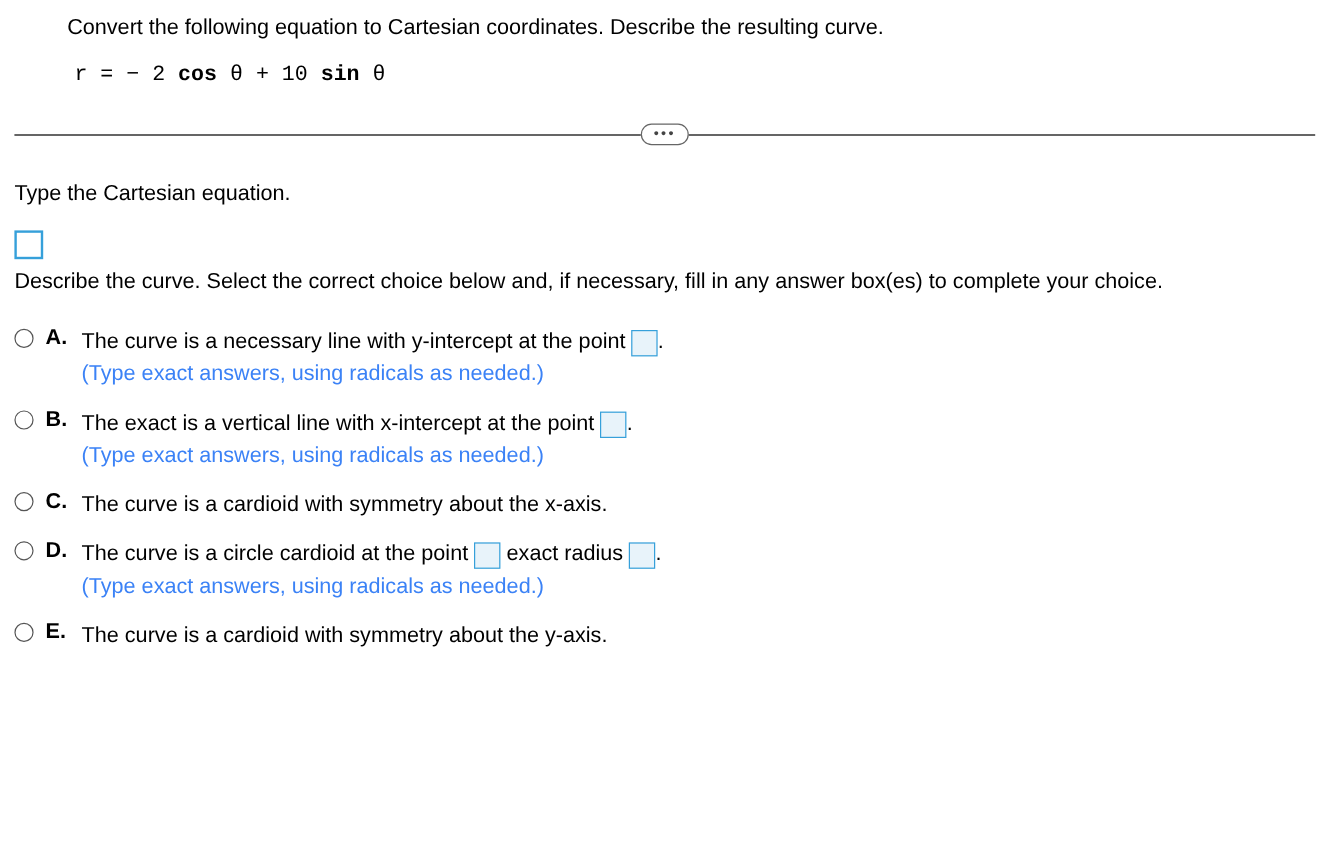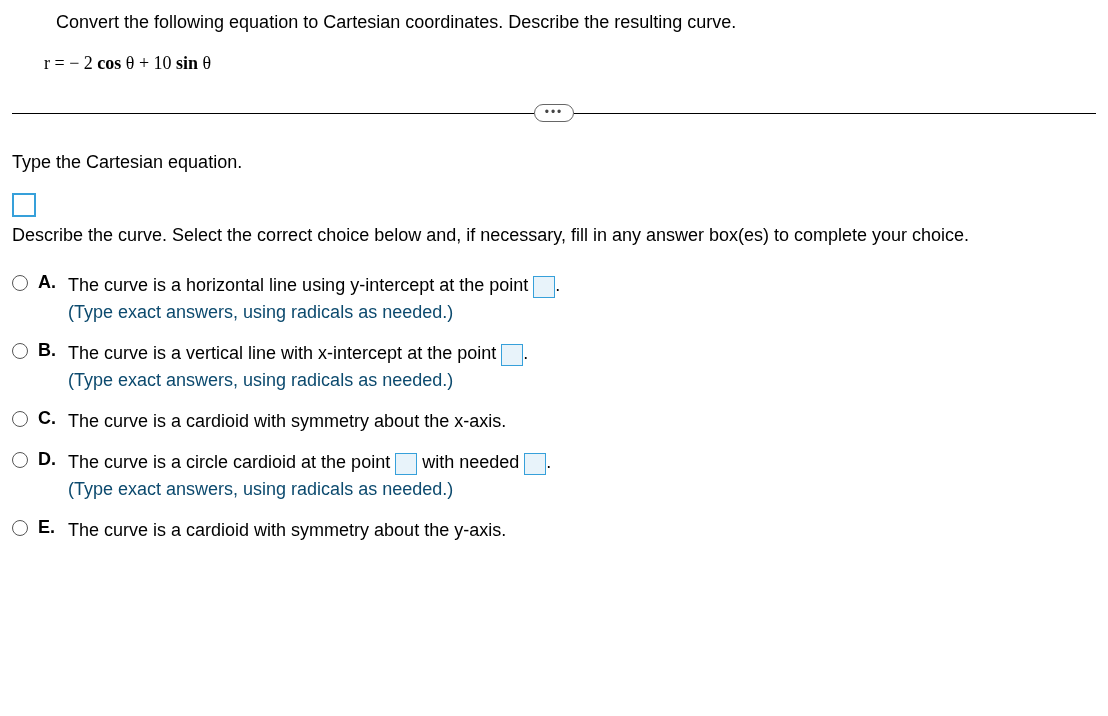--- a/index.html
+++ b/index.html
@@ -10,22 +10,22 @@
     padding: 10px 12px;
     width: 1108px;
     box-sizing: border-box;
   }
   .question-text {
     margin-bottom: 18px;
     line-height: 1.4;
     margin-left: 44px;
   }
   .equation {
-    margin-left: 32px;
-    font-family: Liberation Serif, serif;
+    margin-left: 50px;
+    font-family: Liberation Mono, monospace;
     margin-bottom: 30px;
   }
   .divider-row {
     display: flex;
     align-items: center;
     margin: 10px 0 30px 0;
   }
   .hr-line {
     flex: 1;
     height: 1px;
@@ -84,21 +84,21 @@
   .opt-letter {
     font-weight: bold;
     margin-right: 10px;
     min-width: 20px;
   }
   .opt-body {
     flex: 1;
     line-height: 1.5;
   }
   .hint {
-    color: #0c4a6e;
+    color: #3b82f6;
   }
 </style>
 </head>
 <body>
 
 <div class="question-text">Convert the following equation to Cartesian coordinates. Describe the resulting curve.</div>
 
 <div class="equation">
   r = − 2 <b>cos</b> θ + 10 <b>sin</b> θ
 </div>
@@ -114,53 +114,53 @@
 <div style="margin-bottom:6px;">
   <span class="input-box"></span>
 </div>
 
 <div class="describe">Describe the curve. Select the correct choice below and, if necessary, fill in any answer box(es) to complete your choice.</div>
 
 <div class="option-row">
   <div class="radio"></div>
   <div class="opt-letter">A.</div>
   <div class="opt-body">
-    <span>The curve is a horizontal line using y-intercept at the point </span>
+    <span>The curve is a necessary line with y-intercept at the point </span>
     <span class="small-input-box"></span><span>.</span>
     <br>
     <span class="hint">(Type exact answers, using radicals as needed.)</span>
   </div>
 </div>
 
 <div class="option-row">
   <div class="radio"></div>
   <div class="opt-letter">B.</div>
   <div class="opt-body">
-    <span>The curve is a vertical line with x-intercept at the point </span>
+    <span>The exact is a vertical line with x-intercept at the point </span>
     <span class="small-input-box"></span><span>.</span>
     <br>
     <span class="hint">(Type exact answers, using radicals as needed.)</span>
   </div>
 </div>
 
 <div class="option-row">
   <div class="radio"></div>
   <div class="opt-letter">C.</div>
   <div class="opt-body">
     <span>The curve is a cardioid with symmetry about the x-axis.</span>
   </div>
 </div>
 
 <div class="option-row">
   <div class="radio"></div>
   <div class="opt-letter">D.</div>
   <div class="opt-body">
     <span>The curve is a circle cardioid at the point </span>
     <span class="small-input-box"></span>
-    <span> with needed </span>
+    <span> exact radius </span>
     <span class="small-input-box"></span><span>.</span>
     <br>
     <span class="hint">(Type exact answers, using radicals as needed.)</span>
   </div>
 </div>
 
 <div class="option-row">
   <div class="radio"></div>
   <div class="opt-letter">E.</div>
   <div class="opt-body">

